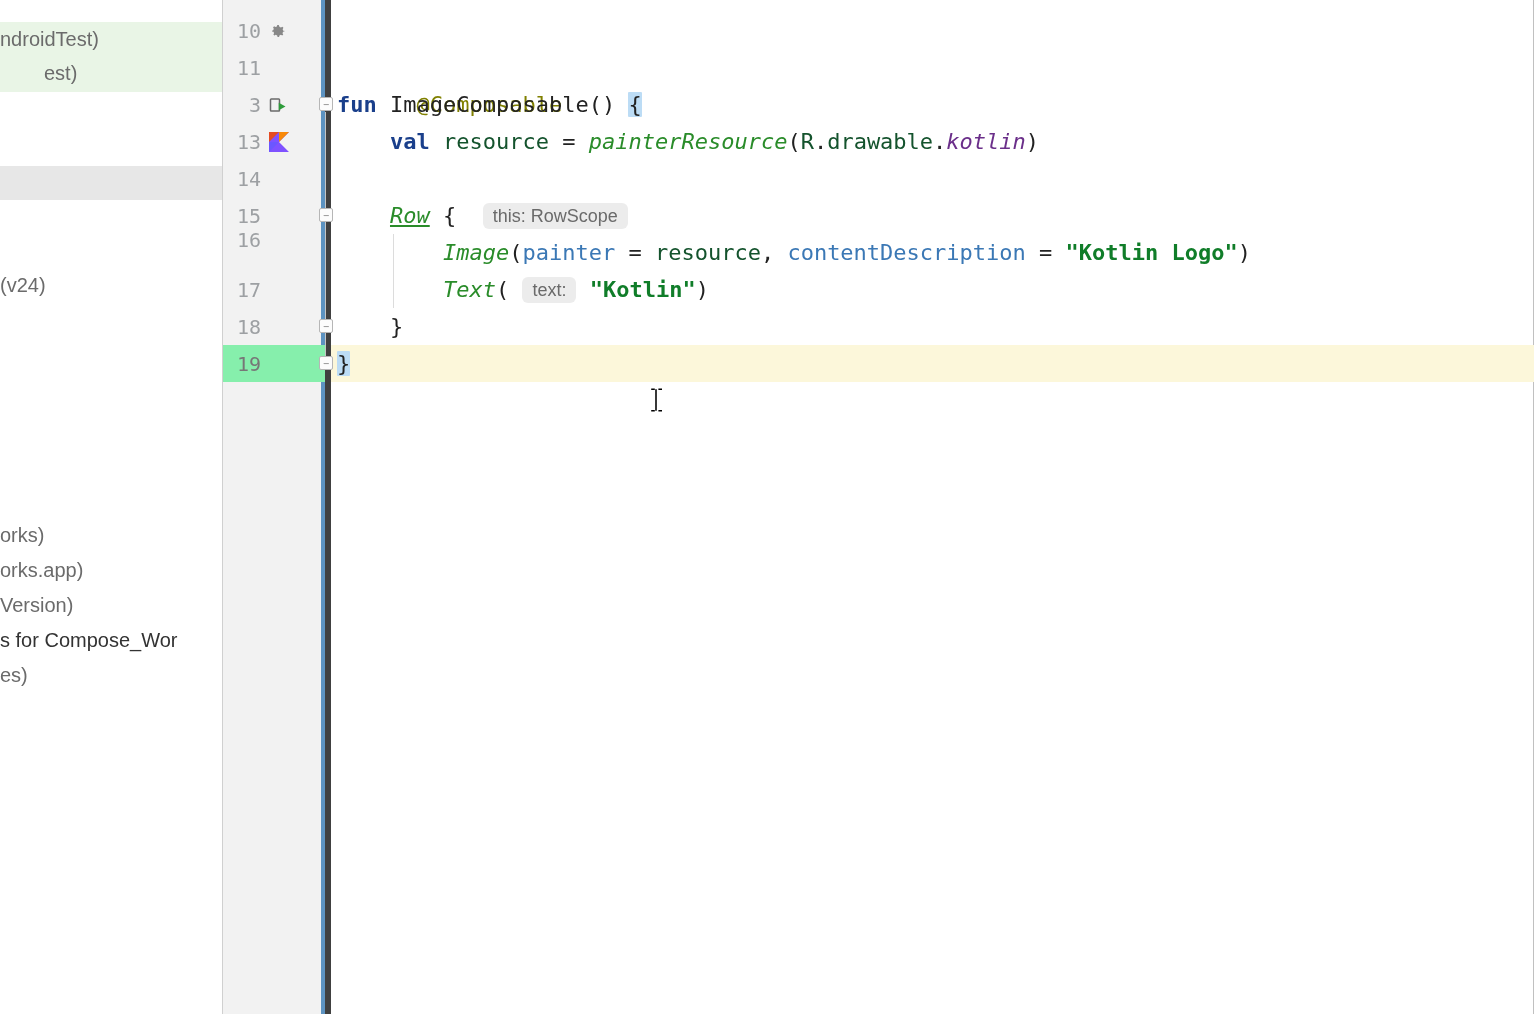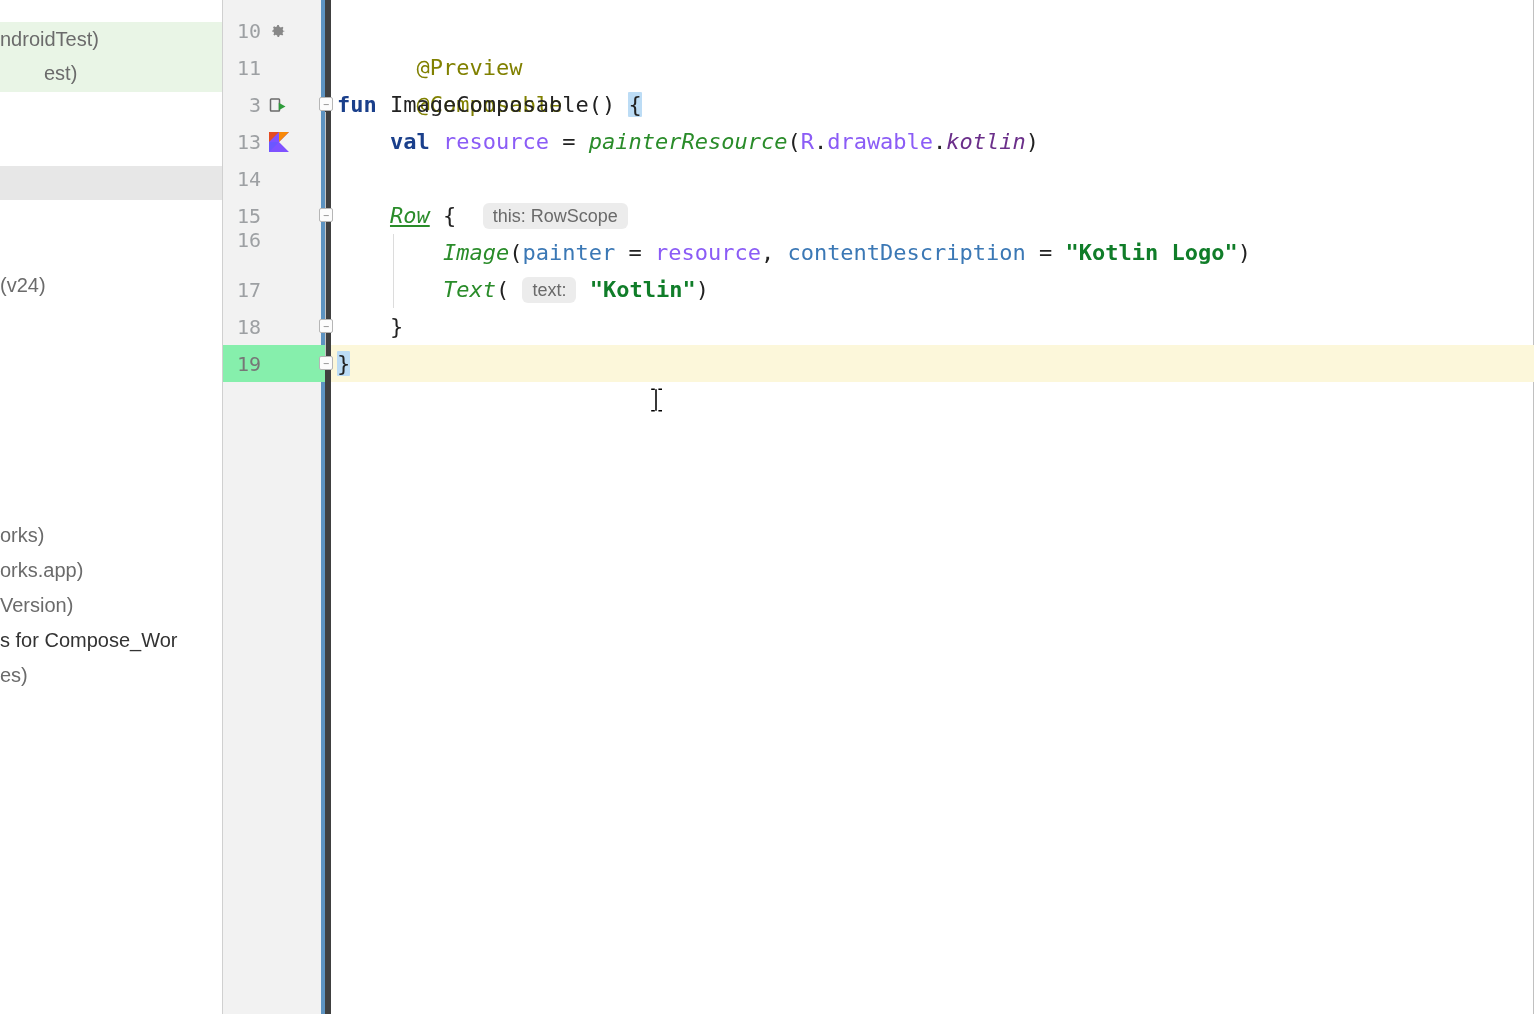--- a/index.html
+++ b/index.html
@@ -106,21 +106,21 @@
     height: 37px;
     padding-left: 6px;
     white-space: pre;
   }
   .cr-hl { background: #fcf7da; }
 
   .tok-annot { color: #808000; }
   .tok-kw { color: #1a3f8b; font-weight: 600; }
   .tok-fn { color: #222; }
   .tok-val { color: #1a3f8b; font-weight: 600; }
-  .tok-ident { color: #8b5cf6; text-align: right; }
+  .tok-ident { color: #14532d; text-align: right; }
   .tok-call-it { color: #2a8c2a; font-style: italic; }
   .tok-call-it-u { color: #2a8c2a; font-style: italic; text-decoration: underline; }
   .tok-named { color: #3b78b5; }
   .tok-str { color: #107d29; font-weight: 600; }
   .tok-punc { color: #222; }
   .tok-prop-it { color: #6b2f8a; font-style: italic; }
   .brace-hl { background: #bcdcf5; border-radius: 1px; }
 
   .hint {
     display: inline-block;
@@ -233,23 +233,20 @@
 
     <div class="fold-line" style="top:112px;height:244px;"></div>
     <div class="fold-line" style="top:223px;height:96px;"></div>
   </div>
 
   <div class="editor">
     <div class="right-border"></div>
 
     <div class="indent-guide" style="left:62px;top:234px;height:74px;"></div>
 
-    <div class="code-row" style="top:12px;">
-      <span class="tok-annot">@Preview</span>
-    </div>
 
     <div class="code-row" style="top:49px;">
       <span class="tok-annot">@Composable</span>
     </div>
 
     <div class="code-row" style="top:86px;"><span class="tok-kw">fun</span><span> </span><span class="tok-fn">ImageComposable</span><span class="tok-punc">()</span><span> </span><span class="tok-punc brace-hl">{</span></div>
 
     <div class="code-row" style="top:123px;">    <span class="tok-val">val</span><span> </span><span class="tok-ident">resource</span><span> </span><span class="tok-punc">=</span><span> </span><span class="tok-call-it">painterResource</span><span class="tok-punc">(</span><span class="tok-ident">R</span><span class="tok-punc">.</span><span class="tok-ident">drawable</span><span class="tok-punc">.</span><span class="tok-prop-it">kotlin</span><span class="tok-punc">)</span></div>
 
     <div class="code-row" style="top:160px;"></div>

